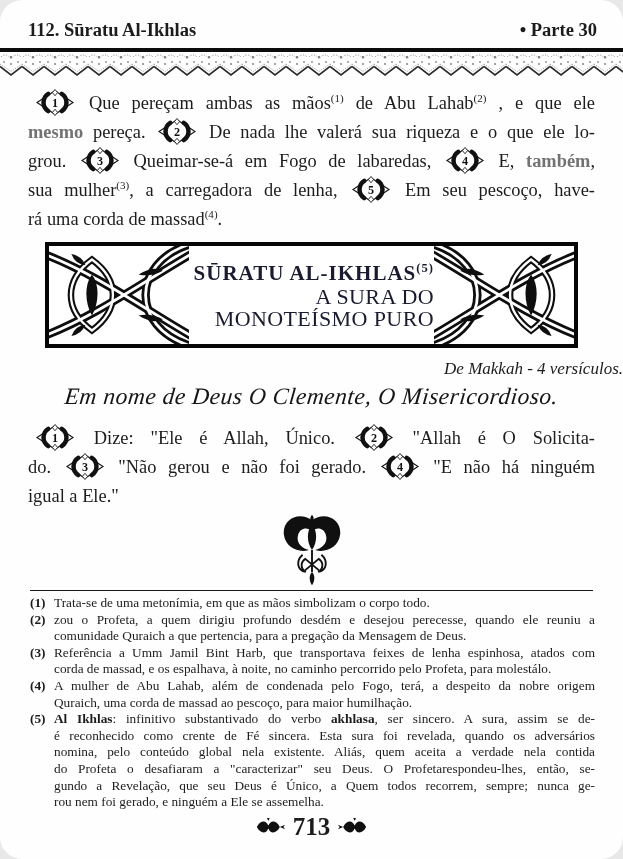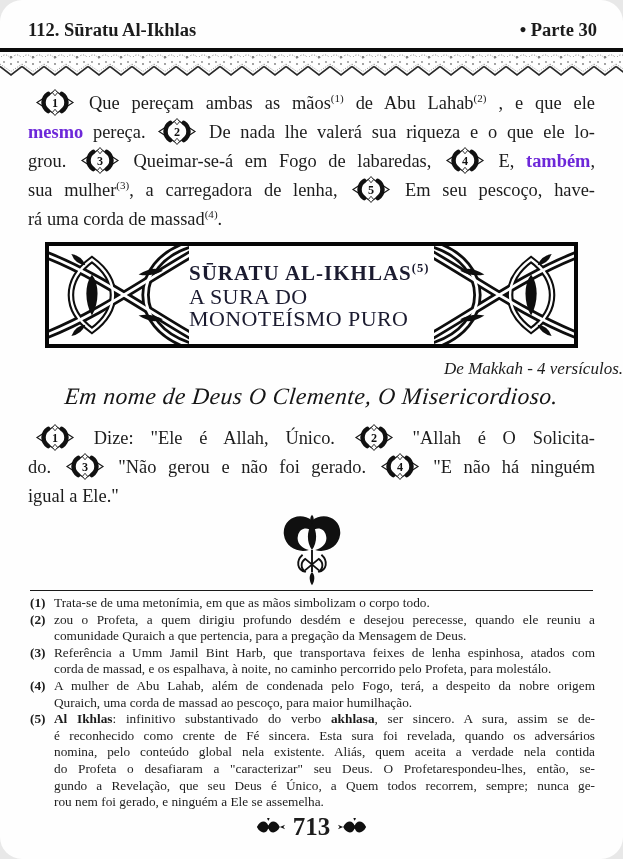--- a/index.html
+++ b/index.html
@@ -9,31 +9,31 @@
   .hdr{display:flex;justify-content:space-between;align-items:baseline;
        padding:20px 26px 0 28px;font-weight:700;font-size:18.5px;}
   .hrule{height:4px;background:#0c0c0c;margin-top:7px;}
   .lace{display:block;width:623px;height:25px;}
   
   .para{margin:12px 28px 0;font-size:18.4px;line-height:29px;}
   .para2{margin-top:14px;}
   .vline{white-space:nowrap;text-align:justify;}
   .vline.just{text-align-last:justify;}
   .vline.indent{padding-left:5px;}
-  .vline b{font-weight:700;color:#6d28d9;}
+  .vline b{font-weight:700;color:#737373;}
   .vline sup,.boxsup{font-size:60%;vertical-align:super;line-height:0;}
   .vm{display:inline-block;width:42px;height:27px;vertical-align:-7px;margin:0 1px;}
   .vm svg{width:42px;height:27px;display:block;}
   
   .surabox{margin:8px auto 0;width:525px;height:98px;border:4px solid #060606;
            display:flex;align-items:stretch;background:#fff;}
   .knot{width:140px;flex:none;height:98px;}
   .knot.r{transform:scaleX(-1);}
   .boxmid{flex:1;display:flex;flex-direction:column;justify-content:center;
-          text-align:left;color:#1b1b30;}
+          text-align:right;color:#1b1b30;}
   .boxtitle{font-weight:700;font-size:21px;letter-spacing:1px;line-height:25px;}
   .boxsub{font-weight:400;font-size:22px;letter-spacing:.4px;line-height:22px;}
   
   .origin{text-align:right;font-style:italic;font-size:17px;margin-top:11px;}
   .basmala{text-align:center;font-style:italic;font-size:23.5px;margin-top:4px;
            letter-spacing:.5px;transform:skewX(-6deg);color:#151515;}
   
   .midorn{display:block;margin:3px auto 0;width:80px;height:72px;}
   
   .fnrule{margin:4px 30px 0;border-top:1.7px solid #1a1a1a;}

